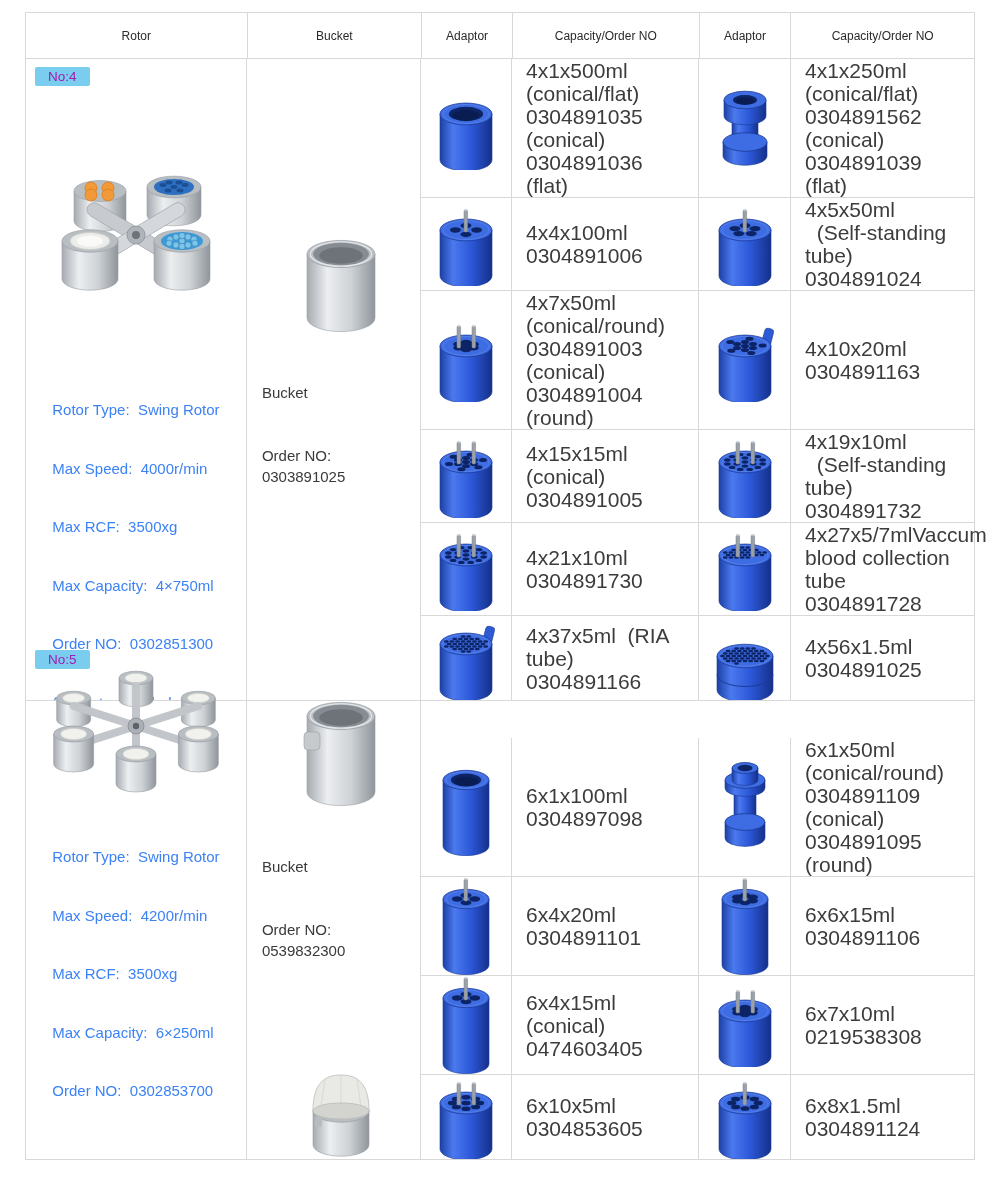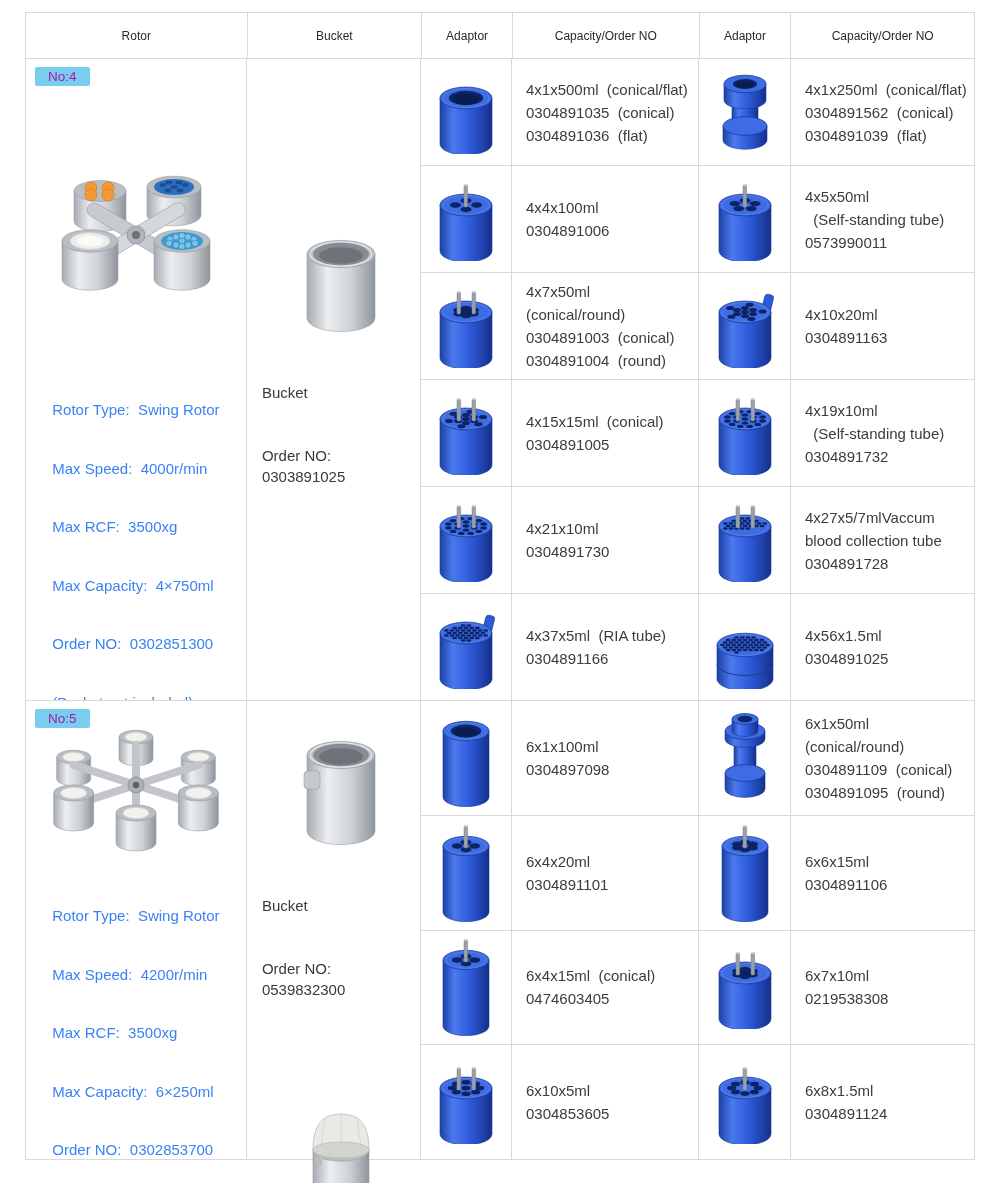--- a/index.html
+++ b/index.html
@@ -3,21 +3,21 @@
 <meta charset="utf-8">
 <style>
   * { box-sizing: border-box; margin: 0; padding: 0; }
   html,body { width:1000px; height:1183px; background:#fff; font-family:"Liberation Sans", sans-serif; color:#3a3a3a; position:relative; }
   .defs { position:absolute; width:0; height:0; }
   .tbl { position:absolute; left:25px; top:12px; width:950px; border:1px solid #d8d8d8; background:#fff; }
   .hdr { display:flex; height:46px; border-bottom:1px solid #d8d8d8; }
   .hc { display:flex; align-items:center; justify-content:center; font-size:12px; color:#2a2a2a; border-right:1px solid #d8d8d8; }
   .hc:last-child { border-right:none; }
   .section { display:flex; border-bottom:1px solid #d8d8d8; }
-  .section:last-child { border-bottom:none; }
+  .section:last-child { border-bottom:none;align-items:flex-end; }
   .h-s1 { height:642px; }
   .h-s2 { height:458px; }
   .w-rotor { width:222px; } .w-bucket { width:175px; }
   .cw1 { width:91px; } .cw2 { width:187px; } .cw3 { width:92px; } .cw4 { width:183px; }
   .cell { border-right:1px solid #d8d8d8; }
   .rotor-cell { width:222px; position:relative; display:flex; flex-direction:column; align-items:center; overflow:hidden; }
   .badge { position:absolute; left:9px; top:8px; background:#7bcdf0; color:#a21caf; font-size:13.5px; padding:2px 13px; border-radius:2px; }
   .rotor-img-1 { margin-top:92px; }
   .rotor-info-1 { margin-top:48px; }
   .rotor-img-2 { margin-top:14px; }
@@ -28,21 +28,21 @@
   .bgroup { display:flex; flex-direction:column; width:100%; padding-left:15px; }
   .bimg { width:100%; display:flex; justify-content:center; }
   .blines { font-size:15px; line-height:21px; white-space:pre-wrap; margin-top:6px; }
   .mt-28 { margin-top:28px; } .mt-56 { margin-top:56px; }
   .rows { display:flex; flex-direction:column; width:553px; }
   .a-row { flex:1; display:flex; border-bottom:1px solid #d8d8d8; }
   .a-row:last-child { border-bottom:none; }
   .c { border-right:1px solid #d8d8d8; display:flex; align-items:center; justify-content:center; }
   .c.cw4 { border-right:none; }
   .c.cap { flex-direction:column; align-items:flex-start; justify-content:center; padding-left:14px; padding-right:6px; }
-  .cap-line { font-size:15px; line-height:23px; white-space:pre-wrap; color:#3c3c3c; }
+  .cap-line { font-size:21px; line-height:23px; white-space:pre-wrap; color:#3c3c3c; }
   .cap-line:empty { display:none; }
   .adp svg { display:block; }
 </style>
 </head>
 <body>
 
 <svg class="defs" aria-hidden="true">
   <defs>
     <linearGradient id="gBlue" x1="0" y1="0" x2="1" y2="0">
       <stop offset="0" stop-color="#1c41a6"></stop>
@@ -202,21 +202,21 @@
               <ellipse cx="41.2316992448048" cy="31.602423233232543" rx="5.4" ry="2.7" fill="#0c2465"></ellipse>
               <ellipse cx="28.7683007551952" cy="31.602423233232543" rx="5.4" ry="2.7" fill="#0c2465"></ellipse>
               <ellipse cx="24.916898814238785" cy="26.62399676676746" rx="5.4" ry="2.7" fill="#0c2465"></ellipse>
               <rect x="33" y="8" width="3.6" height="22" rx="1.2" fill="#9aa1a8" stroke="#7c828a" stroke-width="0.5"></rect>
               <ellipse cx="34.8" cy="8" rx="1.8" ry="0.9" fill="#c9ced3"></ellipse>
             </svg>
           </div>
           <div class="c cap cw4">
             <div class="cap-line">4x5x50ml</div>
             <div class="cap-line">  (Self-standing tube)</div>
-            <div class="cap-line">0573990011</div>
+            <div class="cap-line">0304891024</div>
           </div>
         </div>
         <div class="a-row">
           <div class="c adp cw1">
             <svg width="70" height="84" viewBox="0 0 70 84" xmlns="http://www.w3.org/2000/svg">
               <path d="M9 28 L9 74 A26 10.92 0 0 0 61 74 L61 28 Z" fill="url(#gBlue)" stroke="#1a3a96" stroke-width="0.6"></path>
               <ellipse cx="35" cy="28" rx="26" ry="10.92" fill="#3e6ce2" stroke="#1d3da0" stroke-width="0.8"></ellipse>
               <ellipse cx="35" cy="28" rx="23" ry="9.52" fill="none" stroke="#5d85ea" stroke-width="0.7"></ellipse>
               <ellipse cx="35" cy="28" rx="5.4" ry="2.7" fill="#0c2465"></ellipse>
               <ellipse cx="35" cy="24.409" rx="5.4" ry="2.7" fill="#0c2465"></ellipse>

